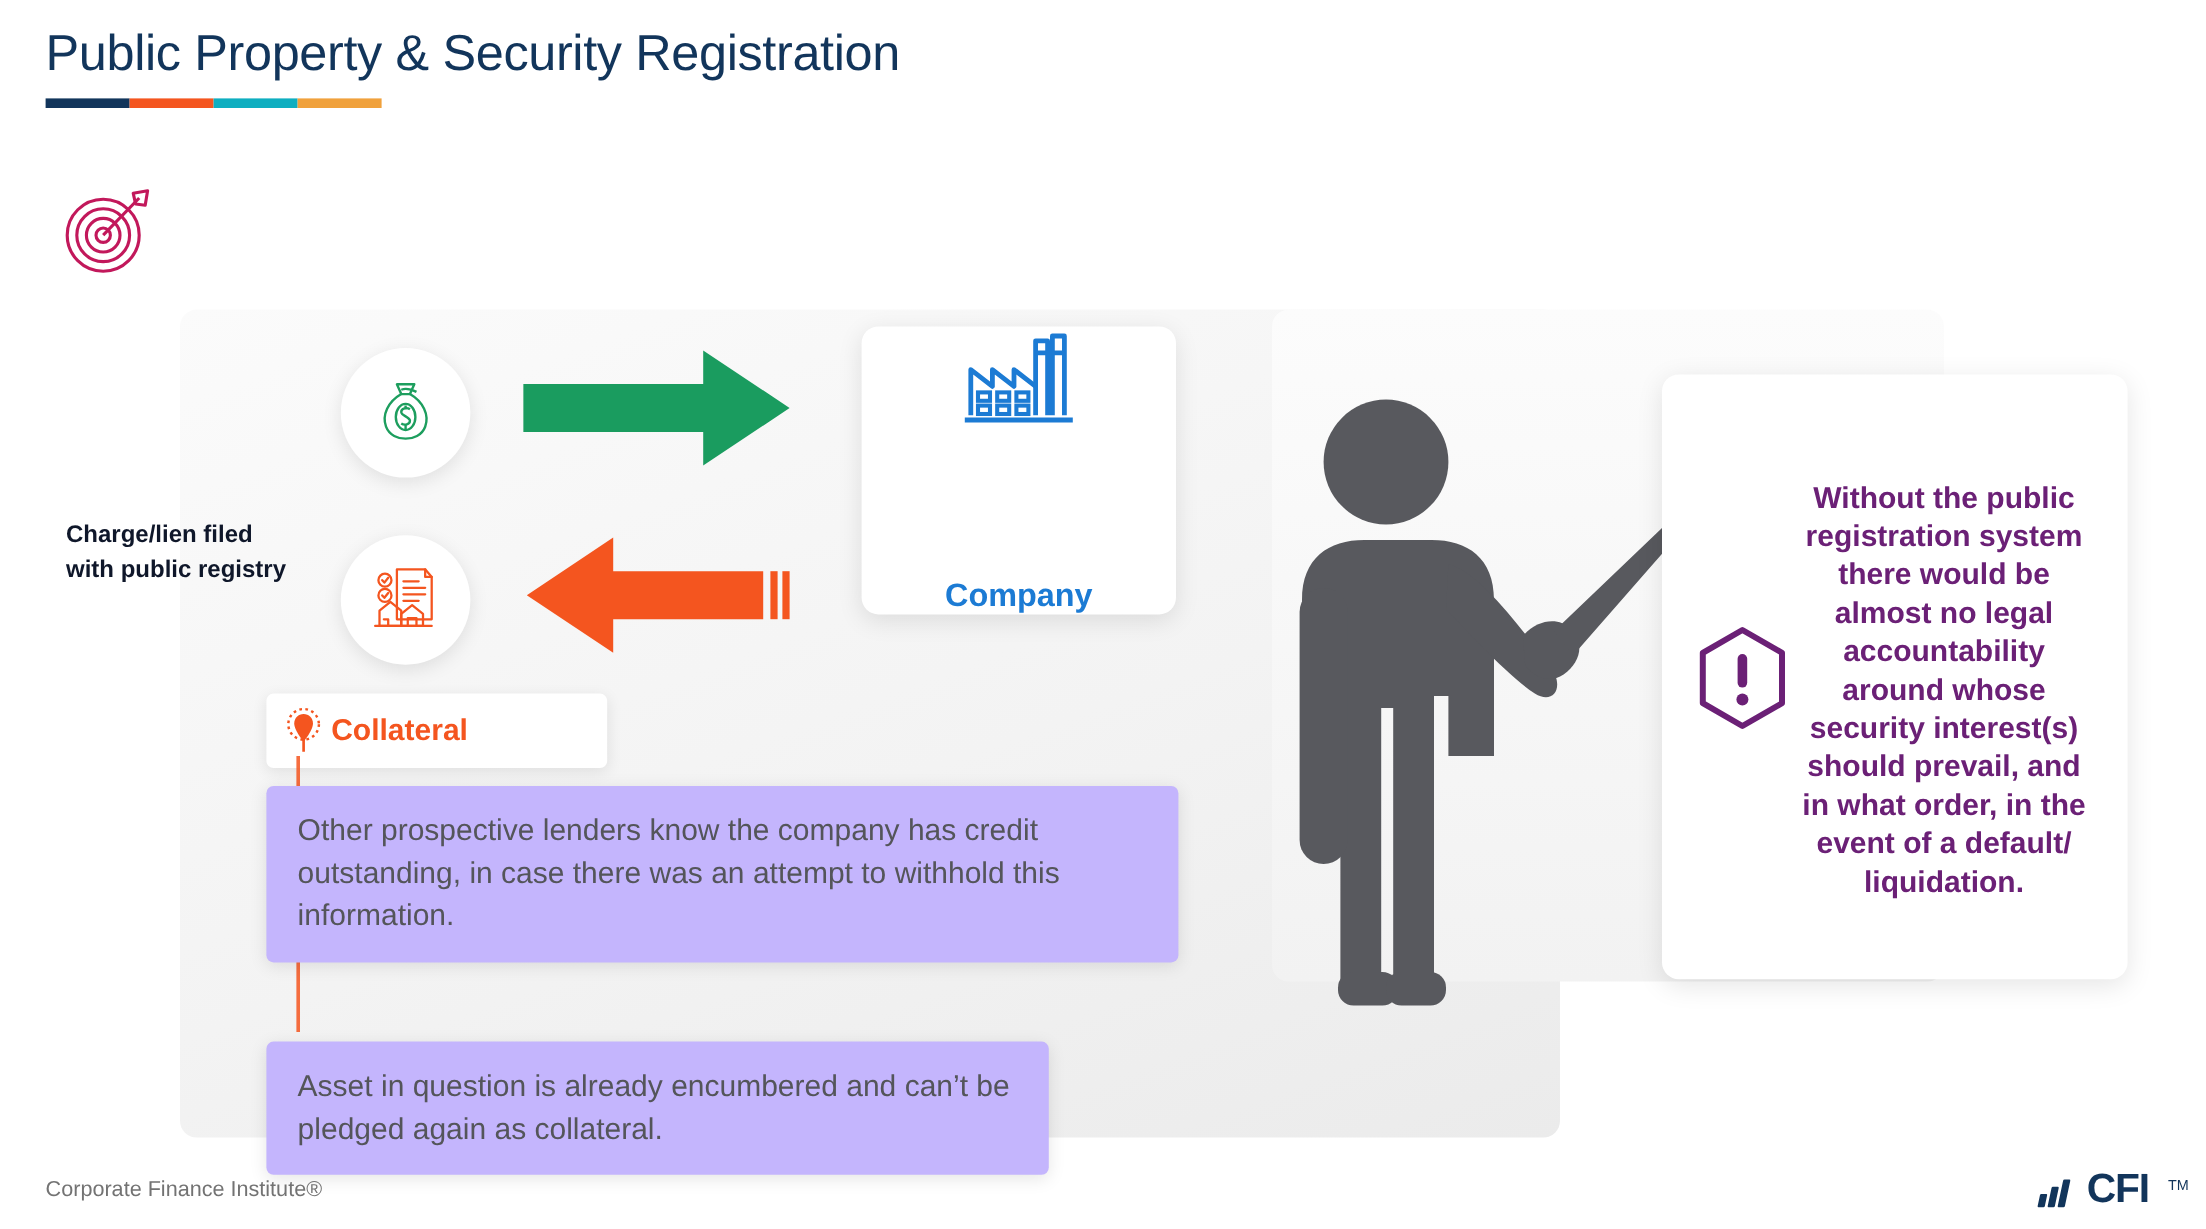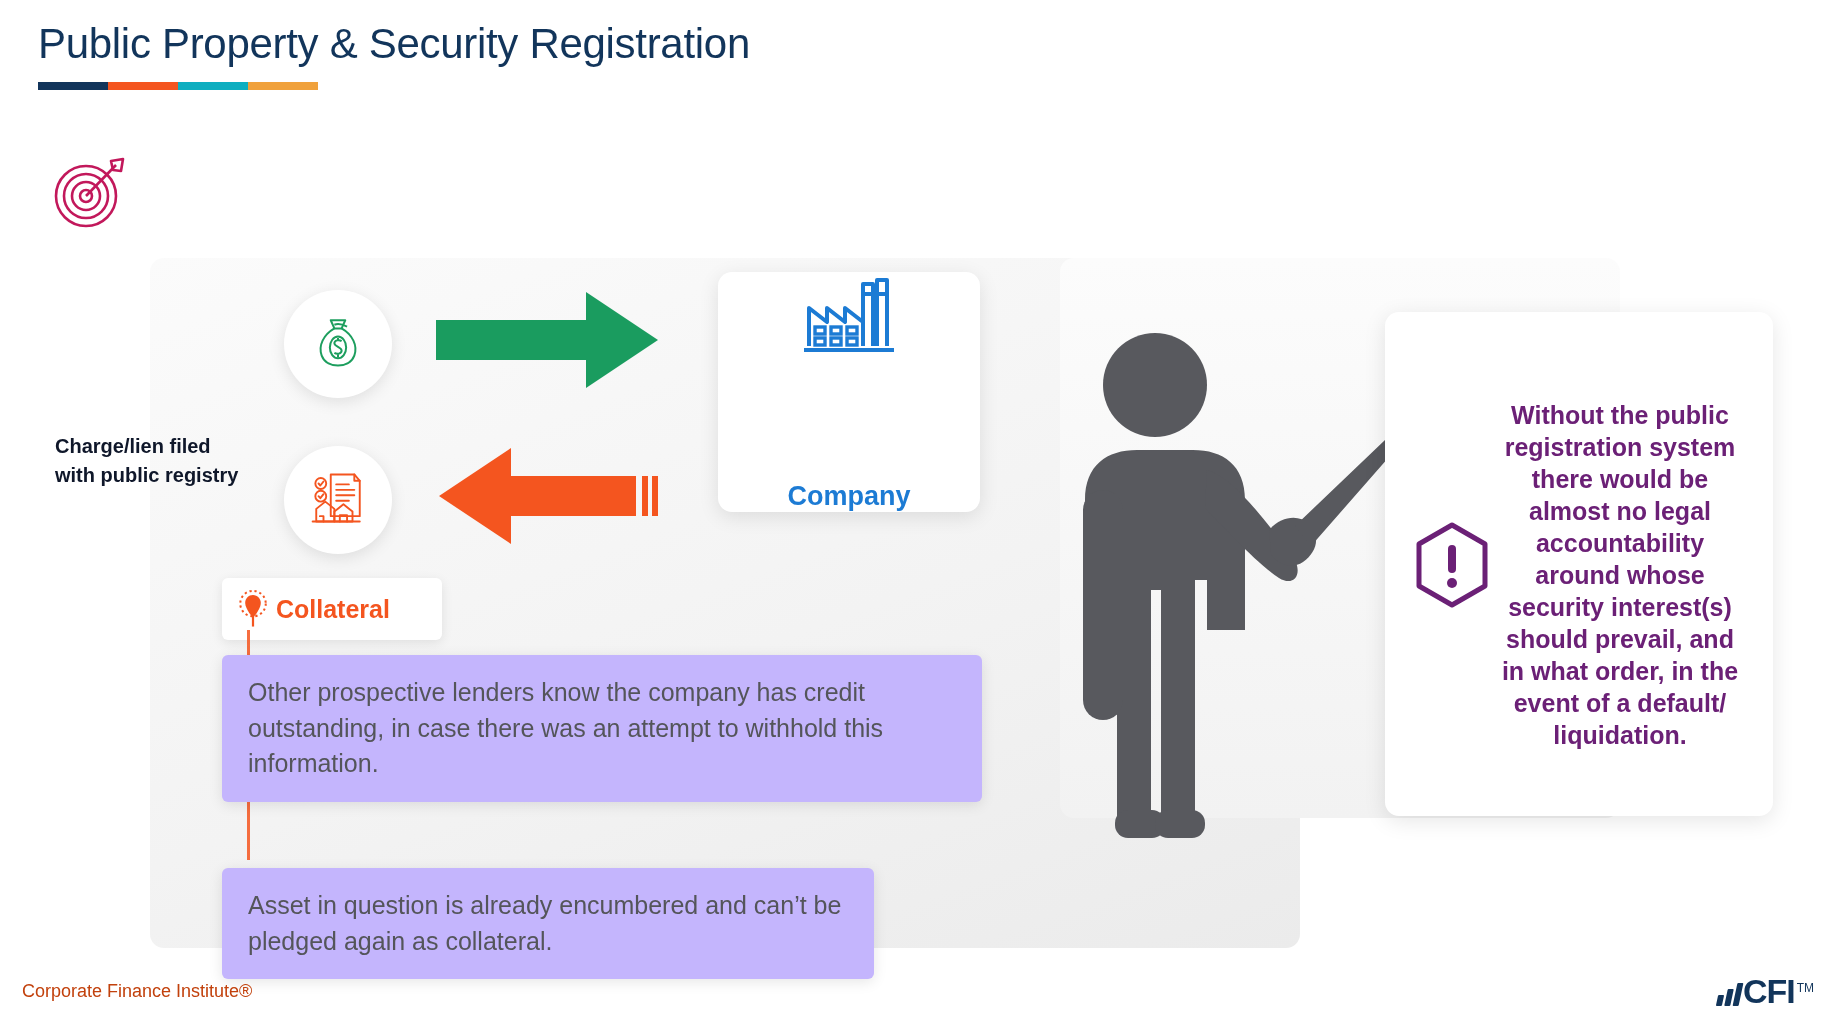--- a/index.html
+++ b/index.html
@@ -72,21 +72,21 @@
     background: #ffffff; border-radius: 14px;
     box-shadow: 0 5px 20px rgba(0,0,0,0.10);
     display: flex; flex-direction: column;
     align-items: center; justify-content: space-between; gap: 18px;
   }
   .company-label { font-size: 27px; font-weight: bold; color: #1C7BD4; }
 
   
   .collateral-badge {
     position: absolute; left: 222px; top: 578px;
-    width: 220px; height: 62px;
+    width: 284px; height: 62px;
     background: #ffffff; border-radius: 6px;
     box-shadow: 0 3px 12px rgba(0,0,0,0.09);
     display: flex; align-items: center; gap: 6px;
     padding-left: 14px;
   }
   .collateral-label { font-size: 25px; font-weight: bold; color: #F4551F; }
   .connector {
     position: absolute; left: 247px; top: 630px;
     width: 3px; height: 230px; background: #F4551F; opacity: .85;
   }
@@ -115,26 +115,26 @@
     padding: 26px 26px 20px;
   }
   .callout-text {
     margin-top: 16px;
     font-size: 25px; font-weight: bold; color: #6B2076;
     text-align: center; line-height: 1.28;
   }
 
   
   .footer-text {
-    position: absolute; left: 22px; bottom: 22px;
-    font-size: 18px; color: #c2410c;
+    position: absolute; left: 38px; bottom: 22px;
+    font-size: 18px; color: #737373;
   }
   .logo {
-    position: absolute; right: 24px; bottom: 18px;
-    display: flex; align-items: flex-end; gap: 2px;
+    position: absolute; right: 14px; bottom: 18px;
+    display: flex; align-items: flex-end; gap: 16px;
   }
   .logo-bars { display: flex; align-items: flex-end; gap: 3px; height: 26px; }
   .logo-bars i { display: block; width: 6px; background: #12355B; border-radius: 1px; transform: skewX(-12deg); }
   .logo-bars i:nth-child(1) { height: 11px; }
   .logo-bars i:nth-child(2) { height: 17px; }
   .logo-bars i:nth-child(3) { height: 23px; }
   .logo-word { font-size: 34px; font-weight: bold; color: #12355B; letter-spacing: -1px; line-height: .85; }
   .logo-tm { font-size: 12px; color: #12355B; align-self: flex-start; margin-top: 4px; }
 </style>
 </head>

